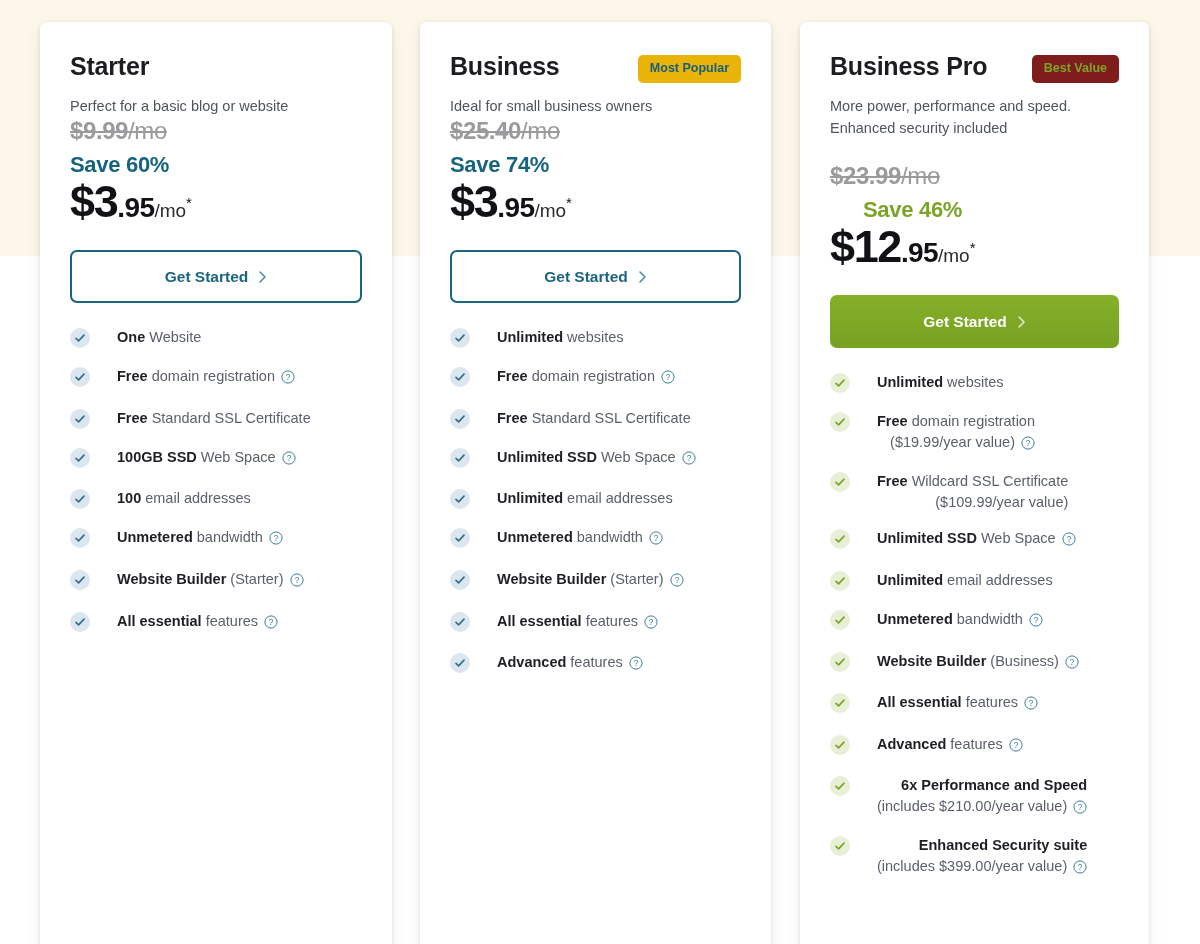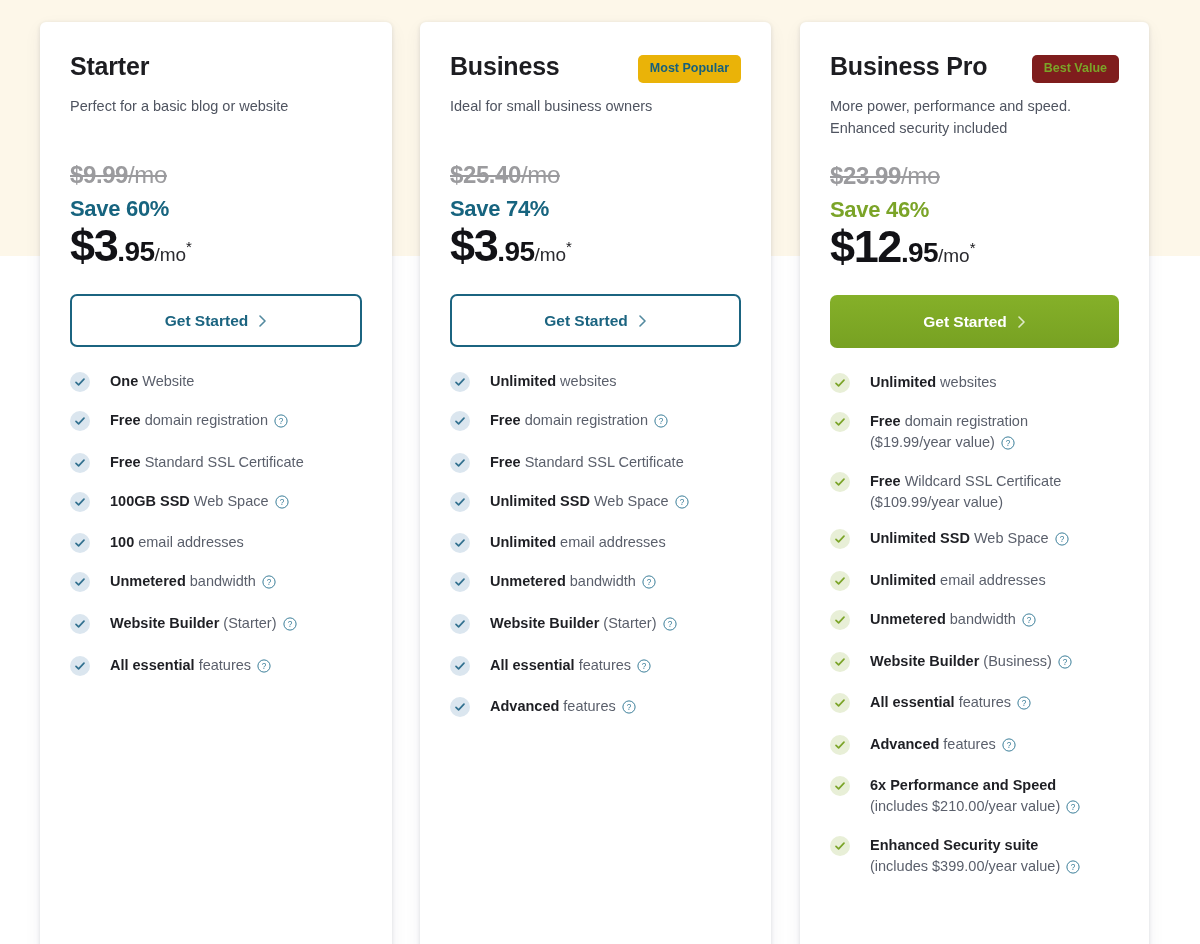--- a/index.html
+++ b/index.html
@@ -79,21 +79,21 @@
     margin-top: 10px;
     font-size: 14.5px;
     line-height: 1.5;
     color: #4f5460;
     max-width: 280px;
   }
 
   .price-block { position: absolute; left: 70px; top: 185px; }
   .card.c1 .price-block { left: 450px; }
   .card.c2 .price-block { left: 830px; }
-  .price-block { left: auto; top: auto; position: static; margin-top: 44px; }
+  .price-block { left: auto; top: auto; position: static; }
   .card.c2 .price-block { margin-top: 23px; }
 
   .old-price {
     font-size: 24px;
     font-weight: 700;
     color: #9b9b9e;
     text-decoration: line-through;
     text-decoration-thickness: 2px;
     line-height: 1.1;
     letter-spacing: -0.4px;
@@ -101,21 +101,21 @@
   .old-price .unit { font-weight: 400; }
 
   .save {
     margin-top: 9px;
     font-size: 22px;
     font-weight: 700;
     letter-spacing: -0.3px;
     line-height: 1.1;
   }
   .save.teal  { color: #17647f; }
-  .save.green { color: #7ba428; }
+  .save.green { color: #7ba428; margin-left: 33px; }
 
   .now-price {
     margin-top: 2px;
     color: #121216;
     display: flex;
     align-items: baseline;
     line-height: 1;
   }
   .now-price .big {
     font-size: 45px;
@@ -164,22 +164,23 @@
   }
   .cta .chev { opacity: .75; display: inline-flex; }
 
   .features {
     list-style: none;
     margin-top: 24px;
   }
   .feat {
     display: flex;
     align-items: flex-start;
-    gap: 20px;
+    gap: 27px;
     margin-bottom: 18px;
+    text-align: right;
   }
   .feat.two-line { margin-bottom: 16px; }
 
   .check {
     flex: 0 0 auto;
     width: 20px; height: 20px;
     border-radius: 50%;
     display: inline-flex;
     align-items: center;
     justify-content: center;

